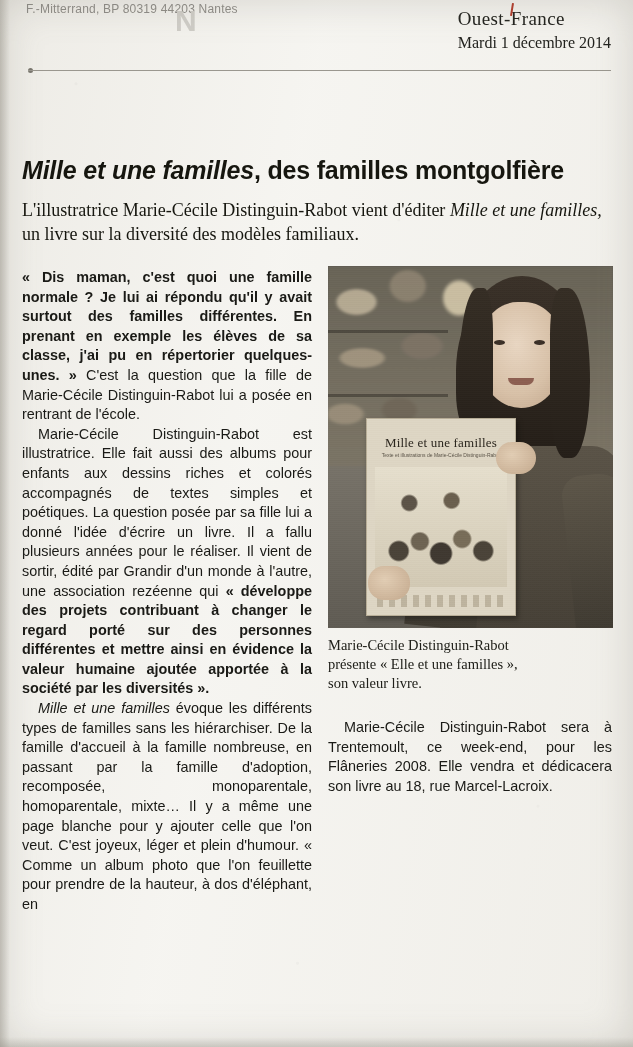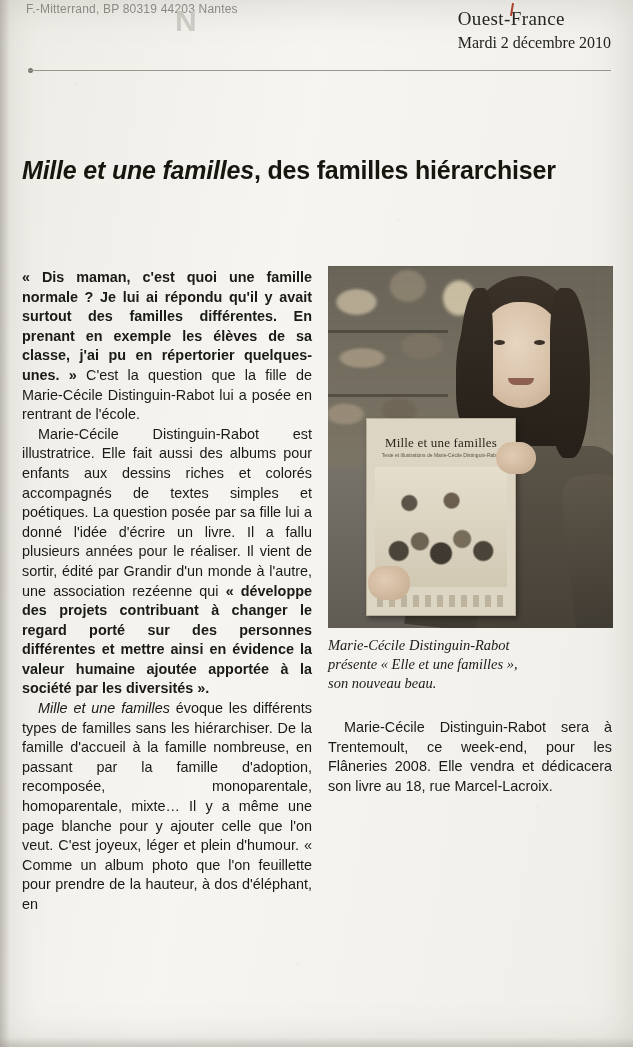--- a/index.html
+++ b/index.html
@@ -360,21 +360,20 @@
     background-image:
       repeating-linear-gradient(0deg, rgba(255,255,255,0.06) 0 1px, rgba(0,0,0,0.05) 1px 2px);
   }
 
   .caption {
     position: absolute;
     left: 328px;
     top: 636px;
     width: 286px;
     font-family: "Liberation Serif", serif;
-    font-style: italic;
     font-size: 14.5px;
     line-height: 19px;
     color: #20201a;
   }
 
   
   .vignette {
     position: absolute;
     inset: 0;
     pointer-events: none;
@@ -403,29 +402,32 @@
   <div class="bleed">
     <div class="bleed-text">F.-Mitterrand, BP 80319 44203 Nantes</div>
     <div class="bleed-big">N</div>
   </div>
 
   <div class="masthead">
     <div class="title">
       <span class="tick"></span>
       <span>Ouest-France</span>
     </div>
-    <div class="date">Mardi 2 décembre 2010</div>
+    <div class="date">Mardi 1 décembre 2014</div>
   </div>
   <div class="rule-dot"></div>
   <div class="rule"></div>
 
   <div class="headline">
-    <span class="it">Mille et une familles</span><span>, des familles hiérarchiser</span>
-  </div>
-
+    <span class="it">Mille et une familles</span><span>, des familles montgolfière</span>
+  </div>
+
+  <div class="standfirst">
+    <span>L'illustratrice Marie-Cécile Distinguin-Rabot vient d'éditer </span><span class="it">Mille et une familles,</span><span> un livre sur la diversité des modèles familiaux.</span>
+  </div>
 
   <div class="col" id="col-left">
     <p class="first">
       <span class="bold">« Dis maman, c'est quoi une famille normale ? Je lui ai répondu qu'il y avait surtout des familles différentes. En prenant en exemple les élèves de sa classe, j'ai pu en répertorier quelques-unes. »</span><span> C'est la question que la fille de Marie-Cécile Distinguin-Rabot lui a posée en rentrant de l'école.</span>
     </p>
     <p>
       <span>Marie-Cécile Distinguin-Rabot est illustratrice. Elle fait aussi des albums pour enfants aux dessins riches et colorés accompagnés de textes simples et poétiques. La question posée par sa fille lui a donné l'idée d'écrire un livre. Il a fallu plusieurs années pour le réaliser. Il vient de sortir, édité par Grandir d'un monde à l'autre, une association rezéenne qui </span><span class="bold">« développe des projets contribuant à changer le regard porté sur des personnes différentes et mettre ainsi en évidence la valeur humaine ajoutée apportée à la société par les diversités ».</span>
     </p>
     <p>
       <span class="it">Mille et une familles</span><span> évoque les différents types de familles sans les hiérarchiser. De la famille d'accueil à la famille nombreuse, en passant par la famille d'adoption, recomposée, monoparentale, homoparentale, mixte… Il y a même une page blanche pour y ajouter celle que l'on veut. C'est joyeux, léger et plein d'humour. </span><span>« Comme un album photo que l'on feuillette pour prendre de la hauteur, à dos d'éléphant, en</span>
@@ -454,21 +456,21 @@
       <div class="book-foot"></div>
     </div>
     <div class="hand-l"></div>
     <div class="hand-r"></div>
     <div class="grain"></div>
   </div>
 
   <div class="caption">
     <span>Marie-Cécile Distinguin-Rabot</span><br>
     <span>présente « Elle et une familles »,</span><br>
-    <span>son nouveau beau.</span>
+    <span>son valeur livre.</span>
   </div>
 
   <div class="col" id="col-right-lower">
     <p>Marie-Cécile Distinguin-Rabot sera à Trentemoult, ce week-end, pour les Flâneries 2008. Elle vendra et dédicacera son livre au 18, rue Marcel-Lacroix.</p>
   </div>
 
   <div class="scan-noise"></div>
   <div class="edge-left"></div>
   <div class="edge-bottom"></div>
   <div class="vignette"></div>

